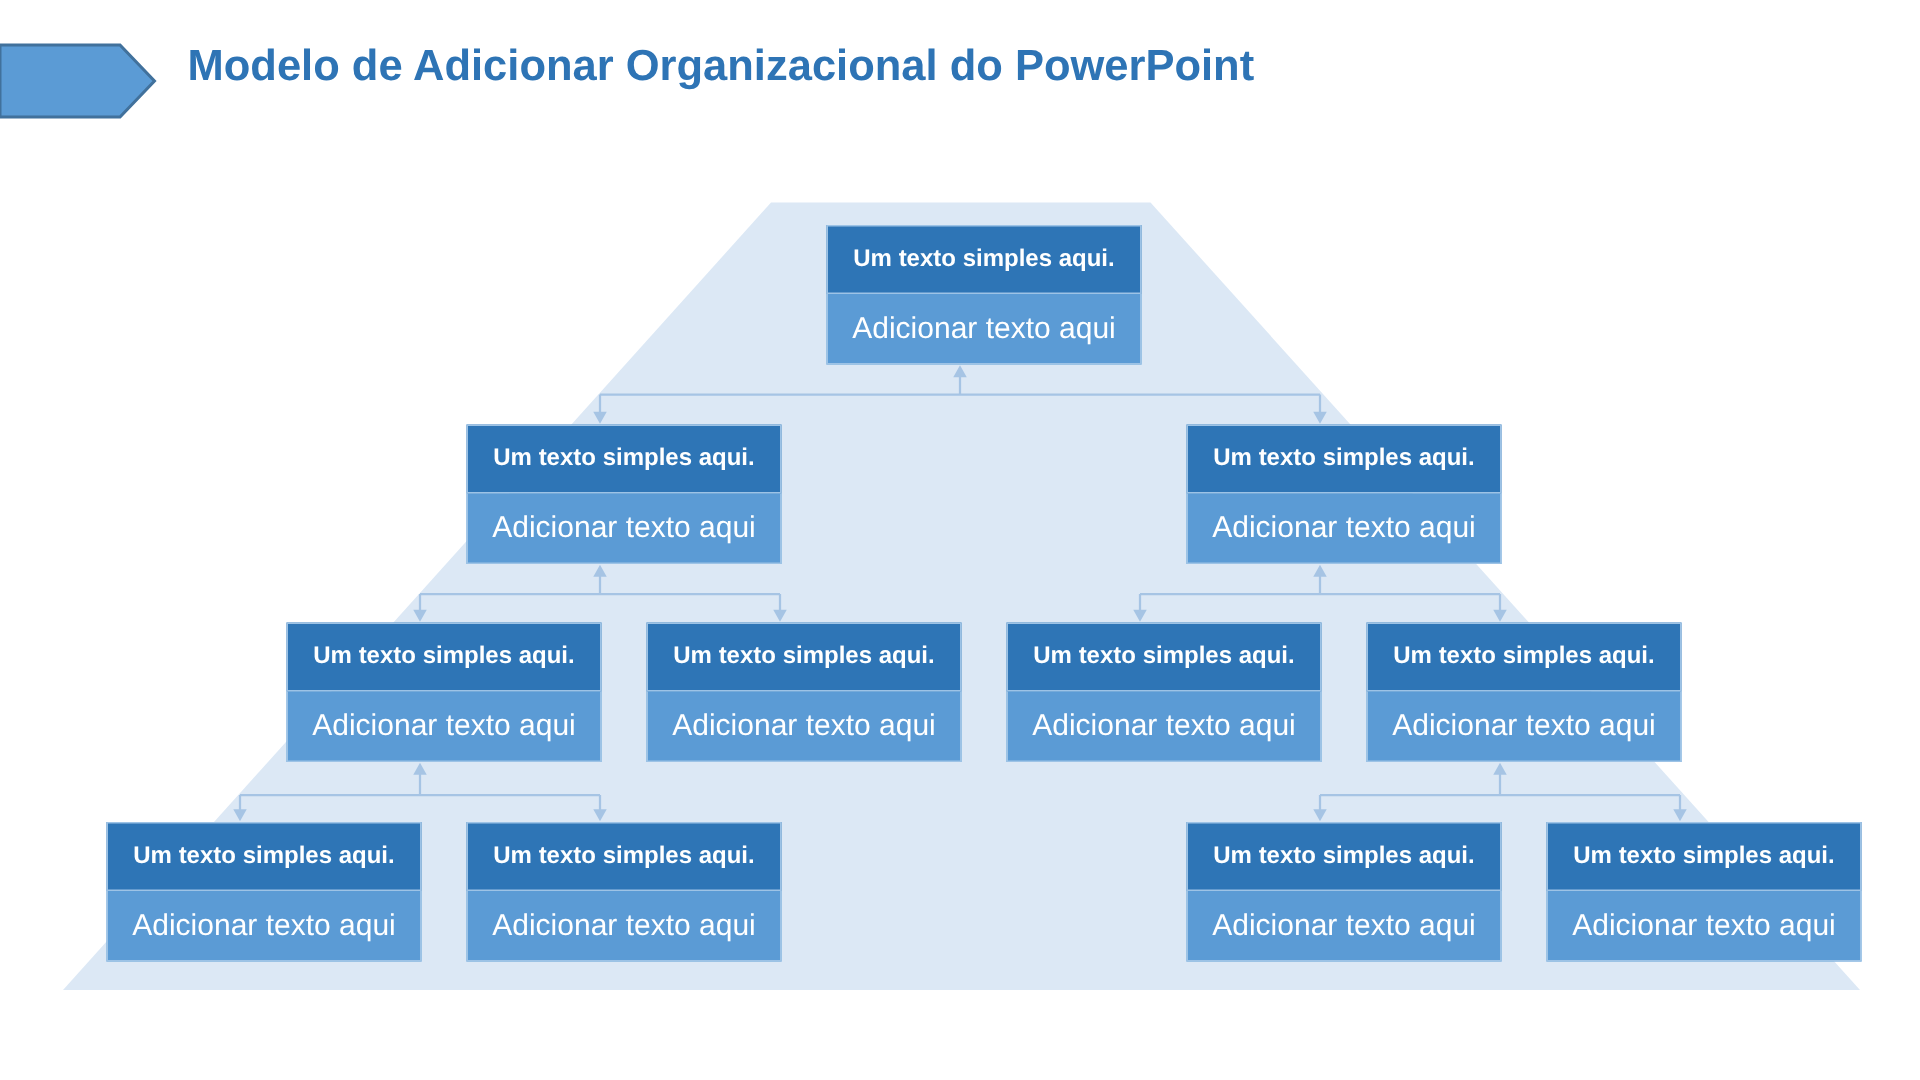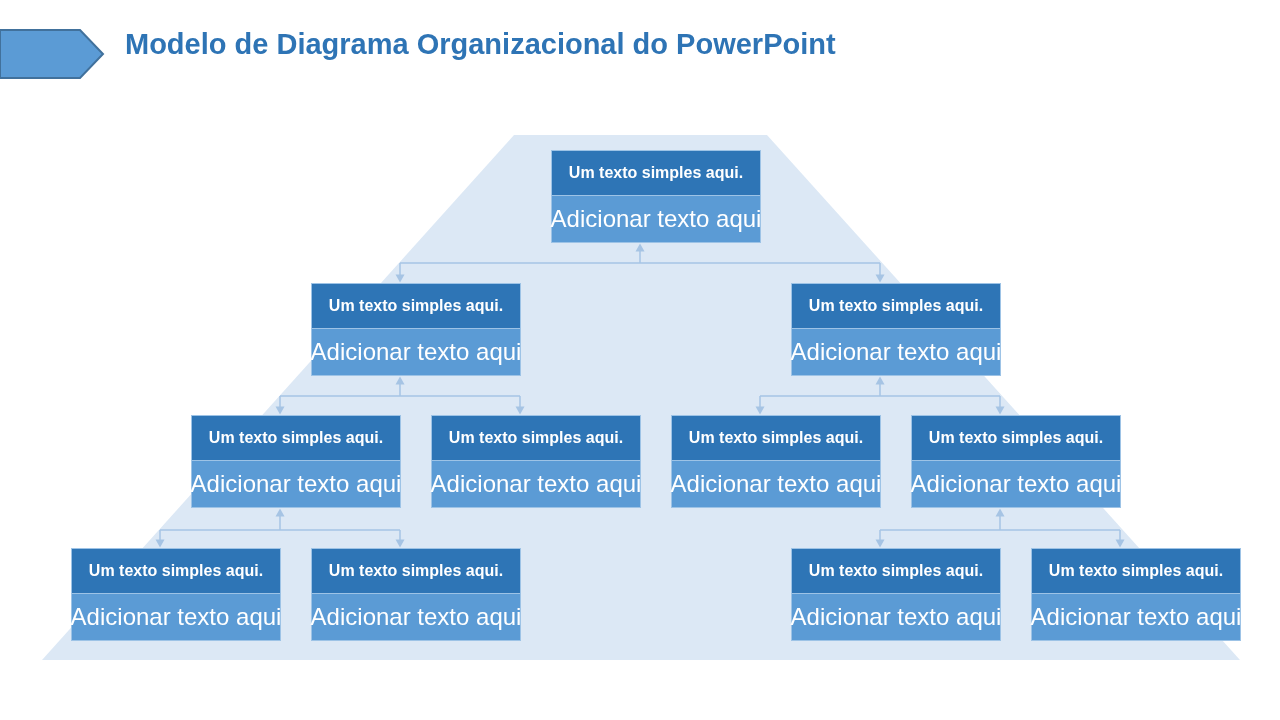--- a/index.html
+++ b/index.html
@@ -43,37 +43,37 @@
     font-size:16px;font-weight:700;
     display:flex;align-items:center;justify-content:center;
     white-space:nowrap;
   }
   .org-body{
     height:47px;
     background:var(--node-body-bg);
     border:1px solid var(--node-border);
     border-top:none;
     color:var(--node-text);
-    font-size:24px;font-weight:400;
+    font-size:20px;font-weight:400;
     display:flex;align-items:center;justify-content:center;
     white-space:nowrap;
   }
 </style>
 </head>
 <body>
 
 <div class="canvas">
 
   <div class="pentagon-wrap">
     <svg width="110" height="85" viewBox="0 0 110 85">
       <polygon points="0,30 80,30 103,54 80,78 0,78" style="fill:var(--pentagon-fill);stroke:var(--pentagon-border);stroke-width:2"></polygon>
     </svg>
   </div>
 
-  <h1 class="page-title">Modelo de Diagrama Organizacional do PowerPoint</h1>
+  <h1 class="page-title">Modelo de Adicionar Organizacional do PowerPoint</h1>
 
   <svg class="diagram-layer" width="1280" height="720" viewBox="0 0 1280 720">
     <polygon points="514,135 767,135 1240,660 42,660" style="fill:var(--pyramid-fill)"></polygon>
     <g id="connectors" style="stroke:var(--connector);stroke-width:1.5;fill:var(--connector)">
         <line x1="640" y1="263" x2="640" y2="250"></line>
         <polygon points="640,243.5 635.5,251.5 644.5,251.5" style="stroke:none"></polygon>
         <line x1="400" y1="263" x2="880" y2="263"></line>
         <line x1="400" y1="263" x2="400" y2="276"></line>
         <polygon points="400,282.5 395.5,274.5 404.5,274.5" style="stroke:none"></polygon>
         <line x1="880" y1="263" x2="880" y2="276"></line>

